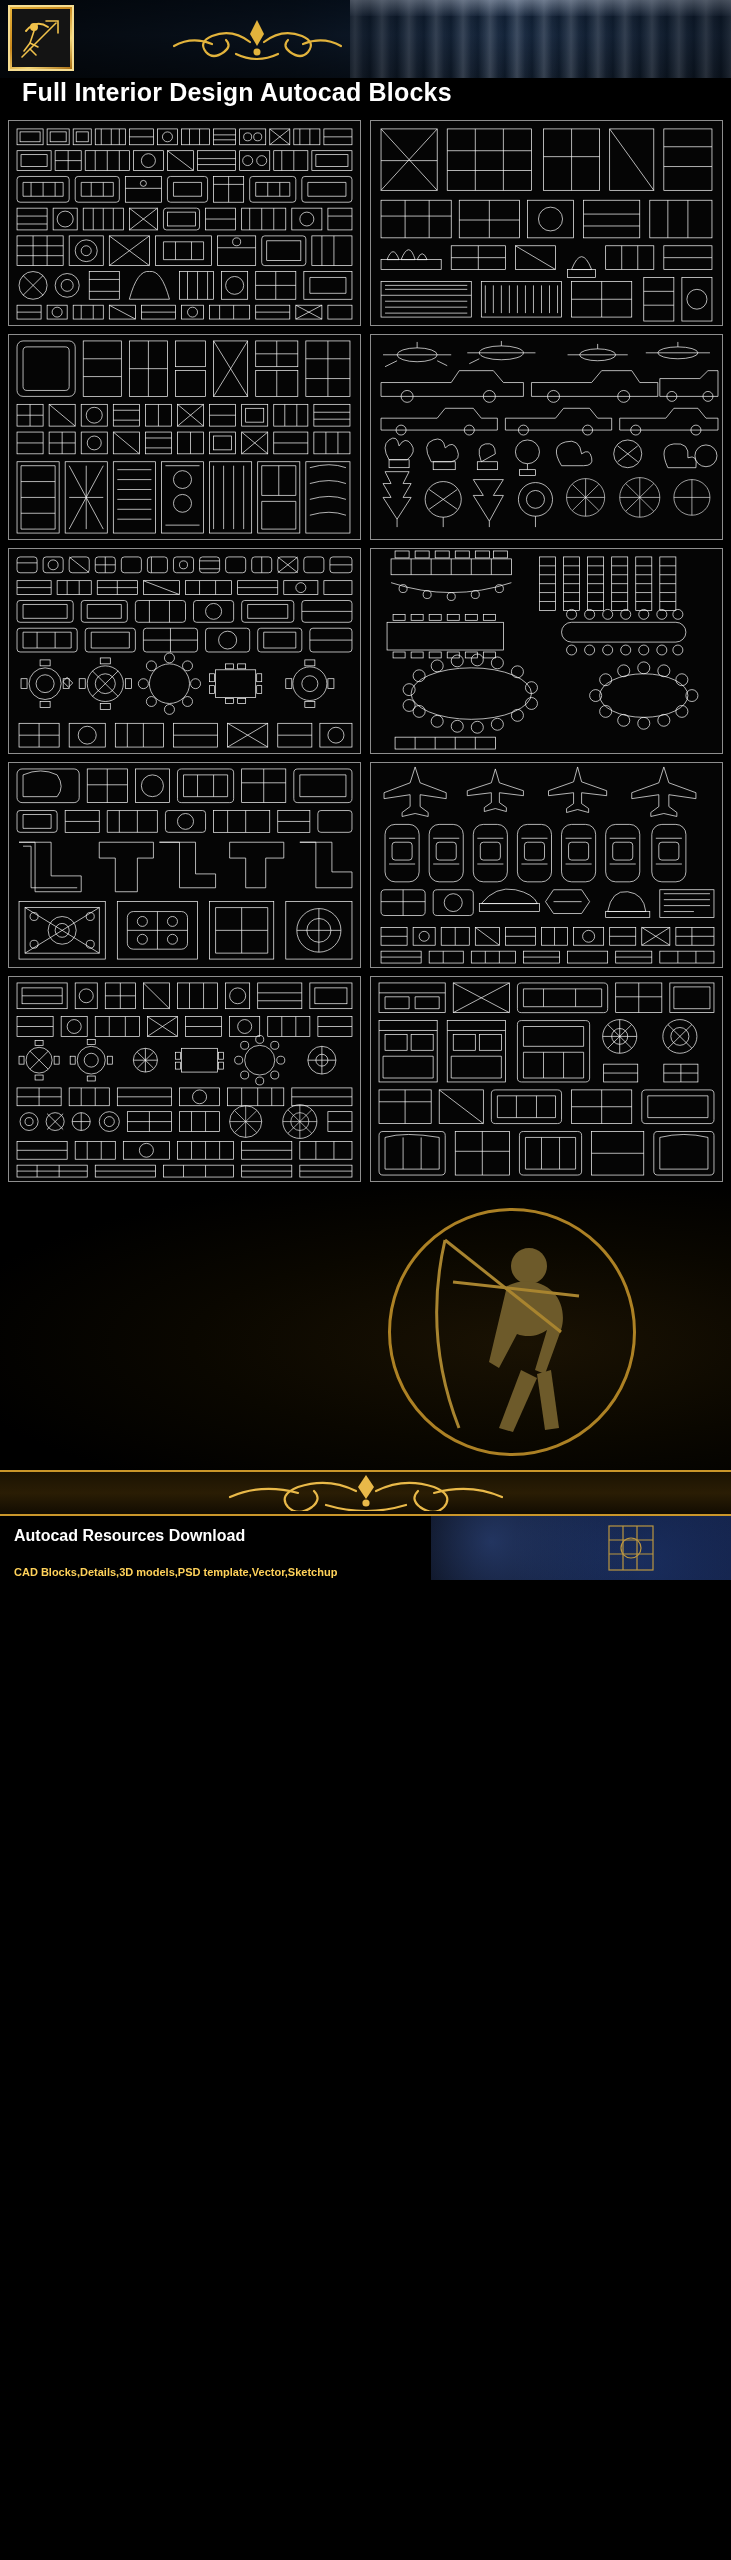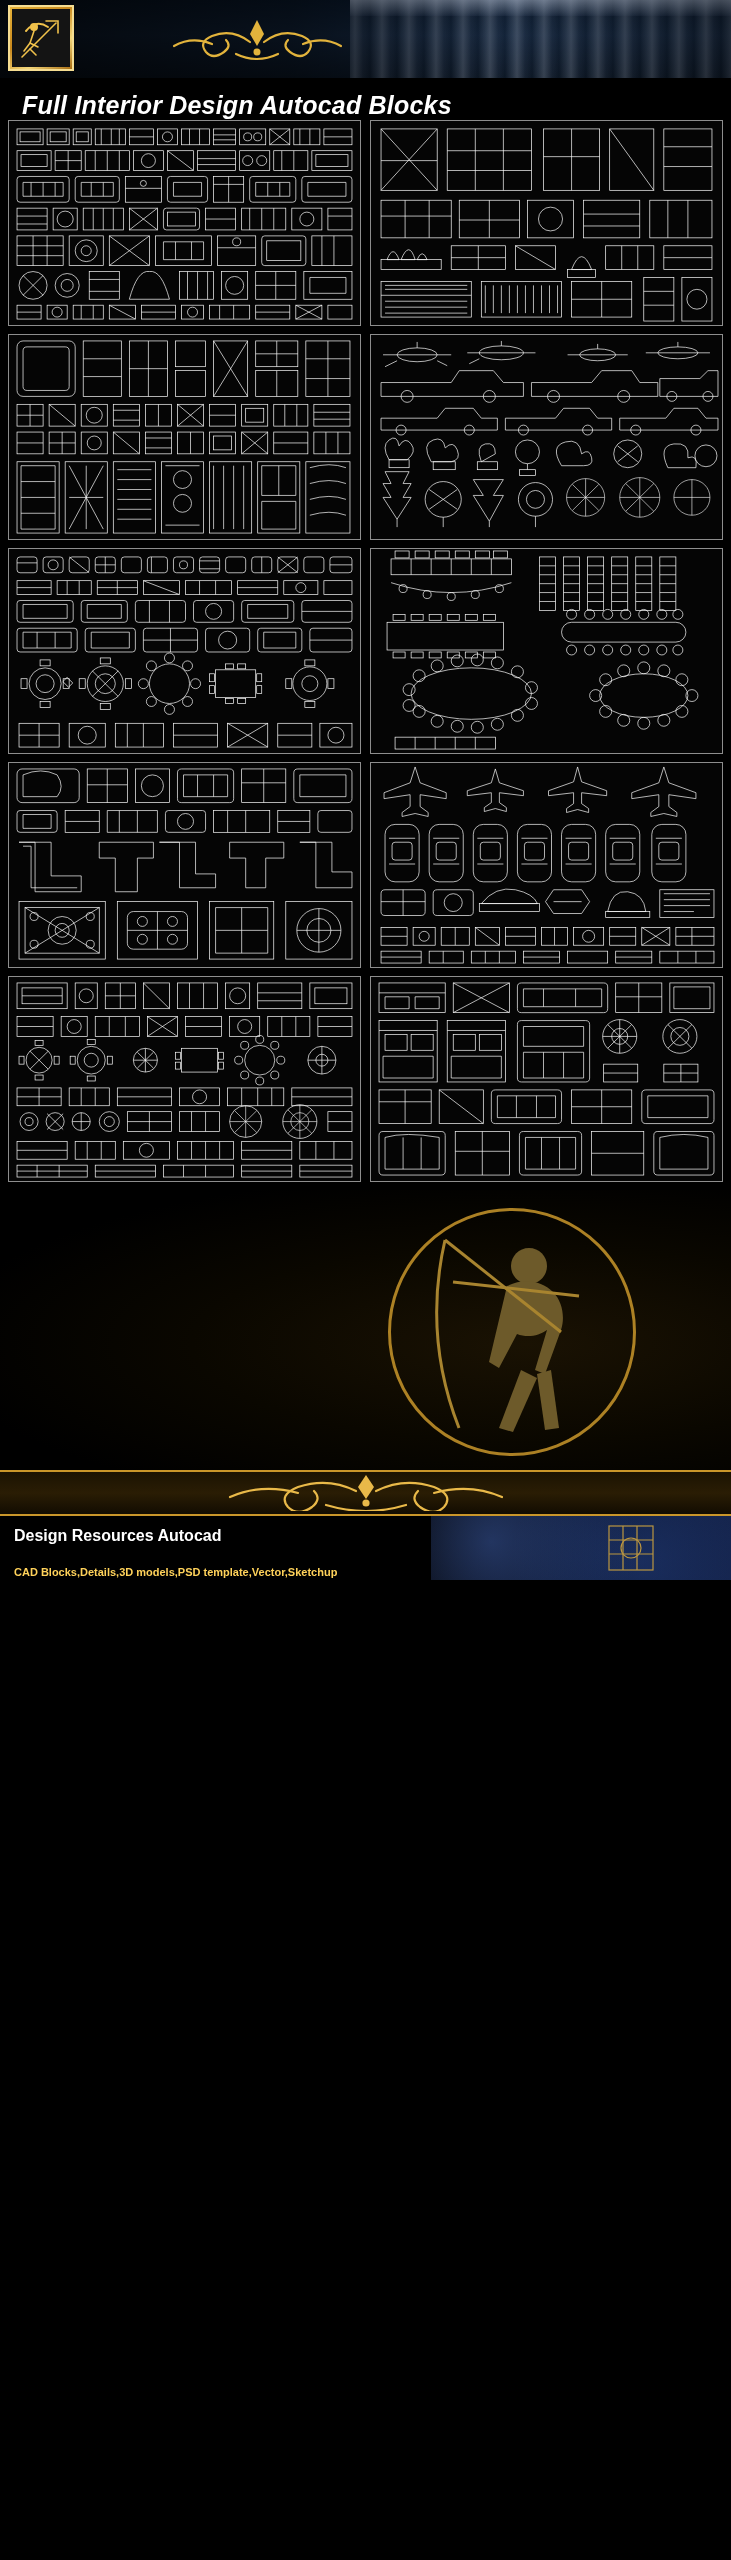--- a/index.html
+++ b/index.html
@@ -67,23 +67,22 @@
     left: 150px; top: 14px;
     width: 215px; height: 50px;
   }
   
   .title-bar {
     position: relative;
     width: 731px;
     height: 42px;
     background: #000;
     display: flex;
-    align-items: flex-end;
+    align-items: flex-start;
     padding-left: 22px;
-    font-style: italic;
   }
   .title-bar h1 {
     color: #ffffff;
     font-size: 25px;
     font-weight: bold;
     letter-spacing: 0.2px;
   }
 
   
   .grid {
@@ -1401,18 +1400,18 @@
     <div class="footer-grid-glyph">
       <svg viewBox="0 0 52 52" width="52" height="52" aria-hidden="true">
         <g fill="none" stroke="#d8a93c" stroke-width="1.2">
           <rect x="4" y="4" width="44" height="44"></rect>
           <path d="M4 18h44M4 32h44M18 4v44M32 4v44"></path>
           <circle cx="26" cy="26" r="10"></circle>
         </g>
       </svg>
     </div>
     <div class="footer-text">
-      <div class="footer-title">Design Resources Autocad</div>
+      <div class="footer-title">Autocad Resources Download</div>
       <div class="footer-sub">CAD Blocks,Details,3D models,PSD template,Vector,Sketchup</div>
     </div>
   </div>
 
 </div>
 
 </body></html>

